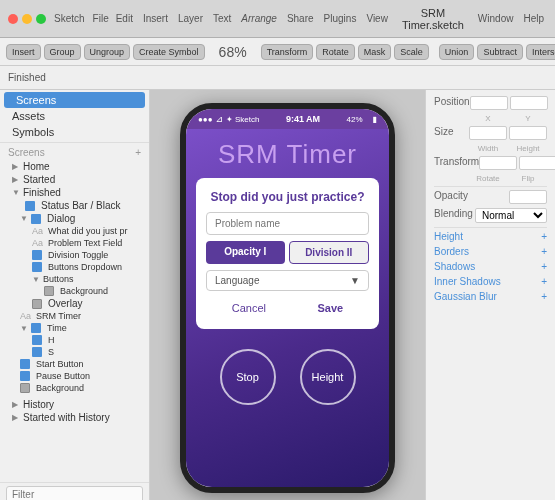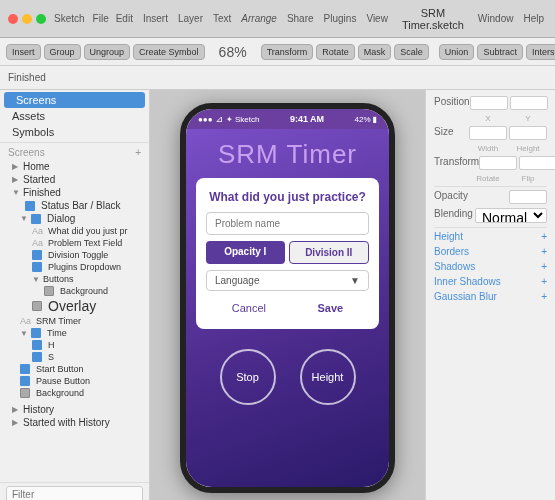--- a/index.html
+++ b/index.html
@@ -39,21 +39,21 @@
     .icon-gray { background: #aaa; border: 1px solid #888; }
     #filter-bar { padding: 3px 6px; border-top: 1px solid #ddd; }
     #filter-input { width: 100%; border: 1px solid #ccc; border-radius: 3px; padding: 2px 5px; font-size: 10px; background: #fafafa; }
 
     
     #canvas { flex: 1; background: #c8c8c8; display: flex; align-items: center; justify-content: center; overflow: hidden; }
     #phone-frame { width: 215px; height: 390px; background: #fff; border-radius: 32px; border: 6px solid #222; overflow: hidden; box-shadow: 0 4px 20px rgba(0,0,0,0.4); position: relative; display: flex; flex-direction: column; }
     #phone-status { background: #6b3fa0; height: 20px; display: flex; align-items: center; justify-content: space-between; padding: 0 12px; flex-shrink: 0; }
     .status-left { font-size: 8px; color: white; display: flex; gap: 3px; align-items: center; }
     .status-center { font-size: 9px; color: white; font-weight: 600; }
-    .status-right { font-size: 8px; color: white; display: flex; gap: 2px; align-items: center; }
+    .status-right { font-size: 8px; color: white; display: flex; gap: 10px; align-items: center; }
     #phone-content { flex: 1; background: linear-gradient(160deg, #7b4fc8 0%, #4a2a8a 60%, #2a1a6a 100%); display: flex; flex-direction: column; align-items: center; padding: 10px; }
     #app-title { color: #c8a0f0; font-size: 26px; font-weight: 300; margin-bottom: 8px; letter-spacing: 1px; }
     #dialog-box { background: white; border-radius: 8px; width: 100%; padding: 12px 10px; }
     #dialog-question { font-size: 12px; font-weight: 600; color: #5a3a9a; text-align: center; margin-bottom: 8px; }
     #problem-input { width: 100%; border: 1px solid #ccc; border-radius: 4px; padding: 5px 8px; font-size: 10px; color: #aaa; margin-bottom: 6px; outline: none; }
     #division-buttons { display: flex; gap: 4px; margin-bottom: 6px; }
     .div-btn { flex: 1; padding: 5px; border-radius: 4px; font-size: 10px; font-weight: 600; cursor: pointer; text-align: center; border: none; }
     .div-btn.active { background: #5a3a9a; color: white; }
     .div-btn.inactive { background: #f0f0f0; color: #5a3a9a; border: 1px solid #5a3a9a; }
     #language-dropdown { width: 100%; border: 1px solid #ccc; border-radius: 4px; padding: 4px 8px; font-size: 10px; color: #555; background: white; display: flex; justify-content: space-between; align-items: center; margin-bottom: 8px; }
@@ -65,21 +65,21 @@
     .circle-btn { width: 56px; height: 56px; border-radius: 50%; border: 2px solid rgba(255,255,255,0.7); background: transparent; color: white; font-size: 11px; font-weight: 500; cursor: pointer; display: flex; align-items: center; justify-content: center; }
 
     
     #right-panel { width: 130px; background: #f0f0f0; border-left: 1px solid #d0d0d0; padding: 6px 8px; font-size: 10px; overflow-y: auto; }
     .prop-row { display: flex; justify-content: space-between; align-items: flex-start; margin-bottom: 4px; }
     .prop-label { color: #666; font-size: 10px; }
     .prop-field { background: white; border: 1px solid #ccc; border-radius: 2px; width: 38px; height: 14px; font-size: 9px; padding: 0 2px; }
     .prop-pair { display: flex; gap: 2px; align-items: center; }
     .prop-sub-label { color: #aaa; font-size: 8px; }
     .prop-divider { border: none; border-top: 1px solid #ddd; margin: 3px 0; }
-    .dropdown-select { background: white; border: 1px solid #ccc; border-radius: 2px; width: 72px; height: 15px; font-size: 14px; padding: 0 2px; }
+    .dropdown-select { background: white; border: 1px solid #ccc; border-radius: 2px; width: 72px; height: 15px; font-size: 10px; padding: 0 2px; }
     .prop-clickable { color: #4a90d9; cursor: pointer; }
   </style>
 </head>
 <body>
 
 <div id="top-bar">
   <div class="app-icons">
     <div class="traffic-dot red"></div>
     <div class="traffic-dot yellow"></div>
     <div class="traffic-dot green"></div>
@@ -168,31 +168,31 @@
       <div class="tree-item" style="padding-left:32px;font-size:9px;">
         <span style="color:#aaa;font-size:9px;">Aa</span>
         <span style="margin-left:2px;">Problem Text Field</span>
       </div>
       <div class="tree-item" style="padding-left:32px;font-size:9px;">
         <span class="tree-icon icon-blue"></span>
         <span style="margin-left:3px;">Division Toggle</span>
       </div>
       <div class="tree-item" style="padding-left:32px;font-size:9px;">
         <span class="tree-icon icon-blue"></span>
-        <span style="margin-left:3px;">Plugins Dropdown</span>
+        <span style="margin-left:3px;">Buttons Dropdown</span>
       </div>
       <div class="tree-item" style="padding-left:32px;font-size:9px;">
         <span class="tree-arrow">▼</span>
         <span>Buttons</span>
       </div>
       <div class="tree-item" style="padding-left:44px;font-size:9px;">
         <span class="tree-icon icon-gray"></span>
         <span style="margin-left:3px;">Background</span>
       </div>
-      <div class="tree-item" style="padding-left:32px;font-size:14px;">
+      <div class="tree-item" style="padding-left:32px;font-size:10px;">
         <span class="tree-icon icon-gray"></span>
         <span style="margin-left:3px;">Overlay</span>
       </div>
       <div class="tree-item" style="padding-left:20px;font-size:9px;">
         <span style="color:#aaa;font-size:9px;">Aa</span>
         <span style="margin-left:2px;">SRM Timer</span>
       </div>
       <div class="tree-item" style="padding-left:20px;font-size:9px;">
         <span class="tree-arrow">▼</span>
         <span class="tree-icon icon-blue"></span>
@@ -248,21 +248,21 @@
         <div class="status-right">
           <span>42%</span>
           <span>▮</span>
         </div>
       </div>
 
       <div id="phone-content">
         <div id="app-title">SRM Timer</div>
 
         <div id="dialog-box">
-          <div id="dialog-question">What did you just practice?</div>
+          <div id="dialog-question">Stop did you just practice?</div>
           <input id="problem-input" type="text" placeholder="Problem name" style="">
           <div id="division-buttons">
             <div class="div-btn active">Opacity I</div>
             <div class="div-btn inactive">Division II</div>
           </div>
           <div id="language-dropdown">
             <span>Language</span>
             <span>▼</span>
           </div>
           <div id="dialog-actions">

